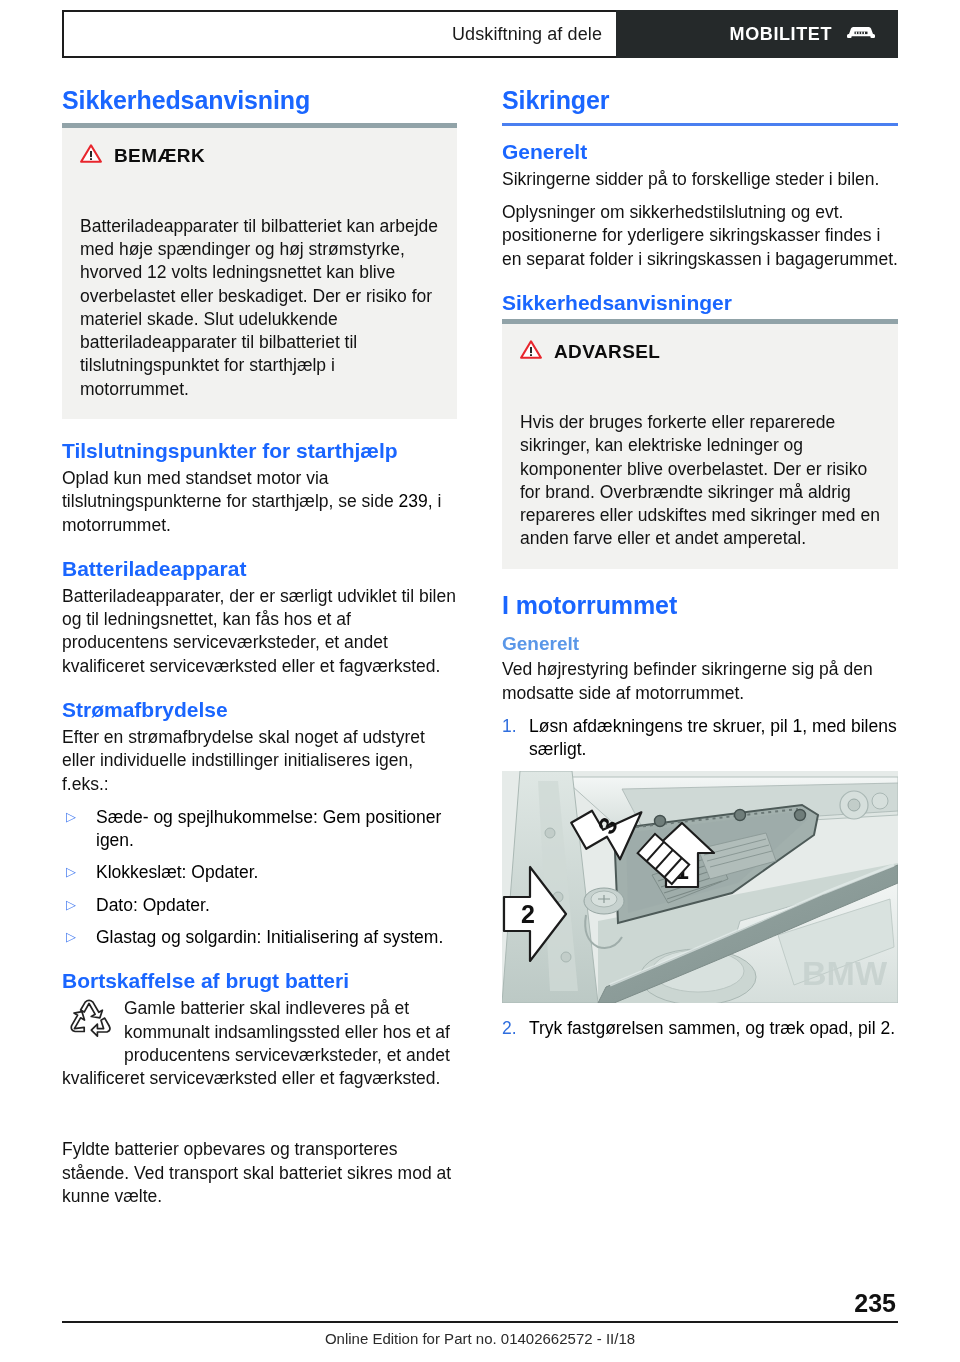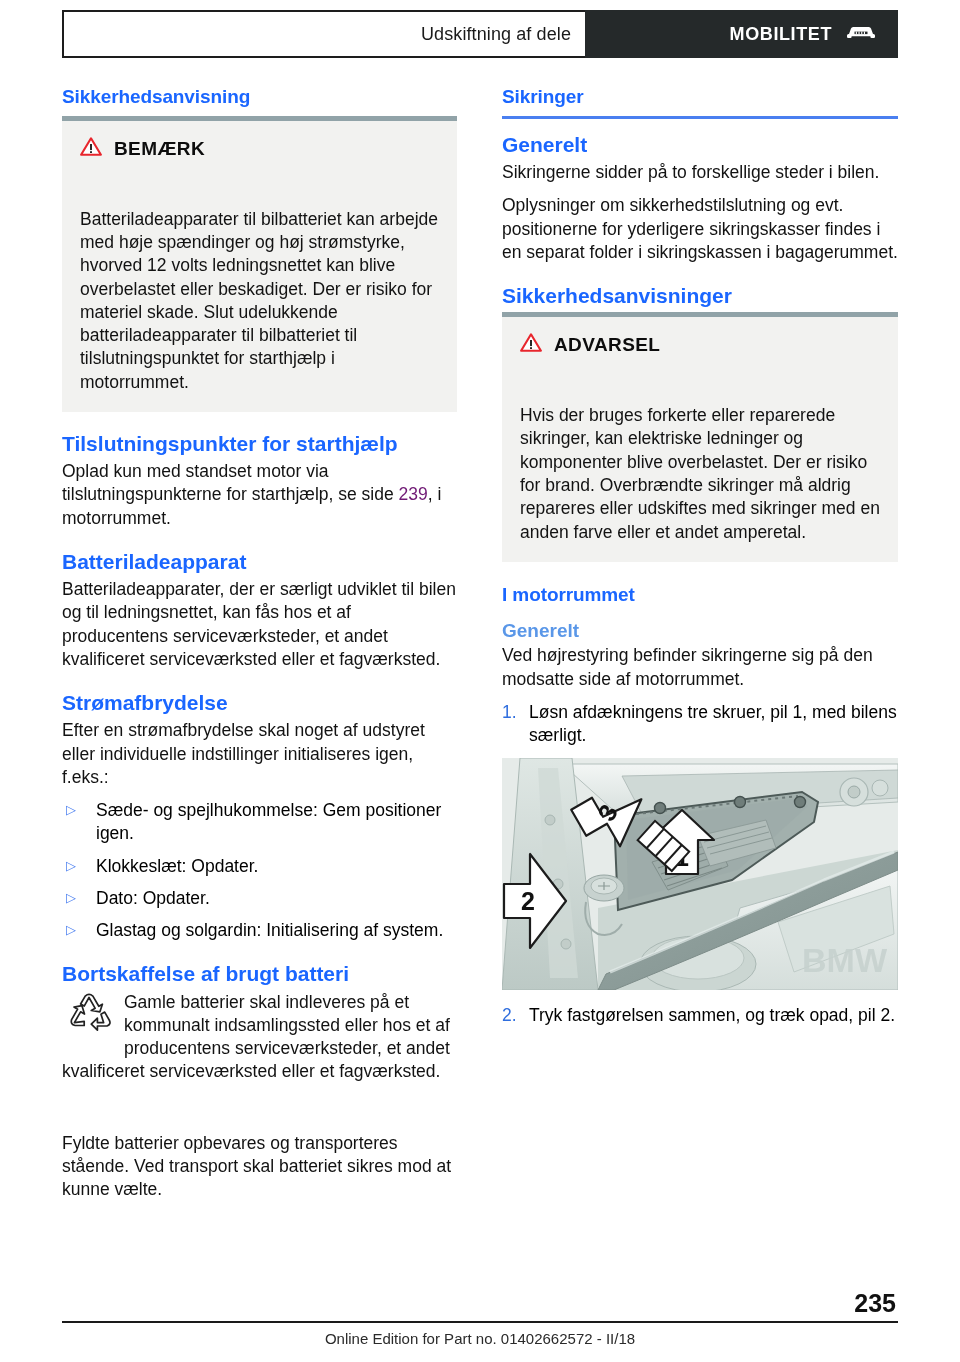--- a/index.html
+++ b/index.html
@@ -36,21 +36,21 @@
     padding-right: 14px;
     box-sizing: border-box;
     background: #ffffff;
   }
   .header-crumb {
     font-size: 18px;
     color: #1a1a1a;
     letter-spacing: 0.1px;
   }
   .header-right {
-    width: 313px;
+    width: 282px;
     background: #25292a;
     display: flex;
     align-items: center;
     justify-content: flex-end;
     padding-right: 22px;
     box-sizing: border-box;
     gap: 14px;
   }
   .header-section-title {
     font-size: 18px;
@@ -66,21 +66,21 @@
     top: 86px;
     left: 62px;
     width: 836px;
     display: flex;
     gap: 45px;
   }
   .col { width: 396px; }
 
   
   h1.sec {
-    font-size: 19px;
+    font-size: 25px;
     font-weight: bold;
     color: #1a66ff;
     margin: 0 0 8px 0;
     line-height: 1.15;
     letter-spacing: -0.1px;
   }
   .rule-blue {
     height: 3px;
     background: #4a7ff0;
     margin-bottom: 14px;
@@ -107,21 +107,21 @@
   h3.subsub.tight { margin-top: 14px; }
 
   
   p.body {
     font-size: 17.5px;
     line-height: 1.33;
     margin: 0 0 10px 0;
     color: #121212;
   }
   p.body:last-child { margin-bottom: 0; margin-top: 48px; }
-  .pageref { color: #701a75; }
+  .pageref { color: #000000; }
 
   
   .notebox {
     background: #f2f2f0;
     padding: 16px 18px 18px 18px;
     box-sizing: border-box;
   }
   .note-head {
     display: flex;
     align-items: flex-end;

